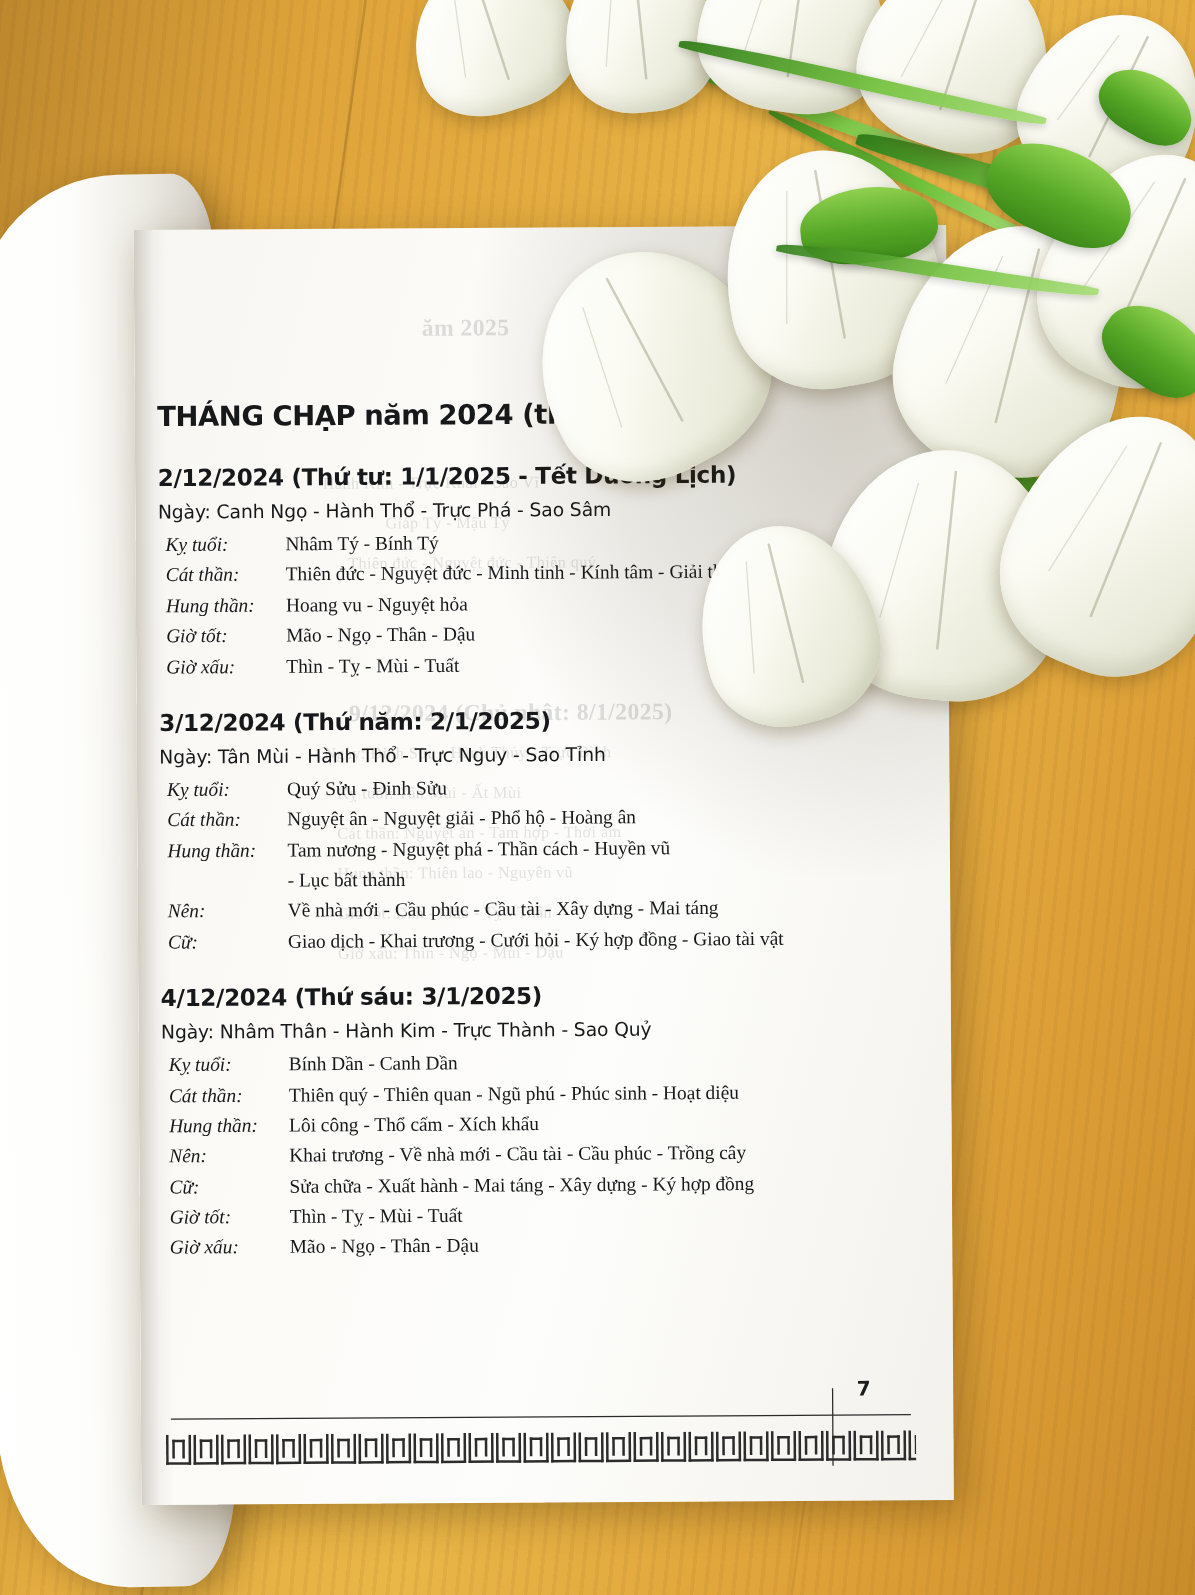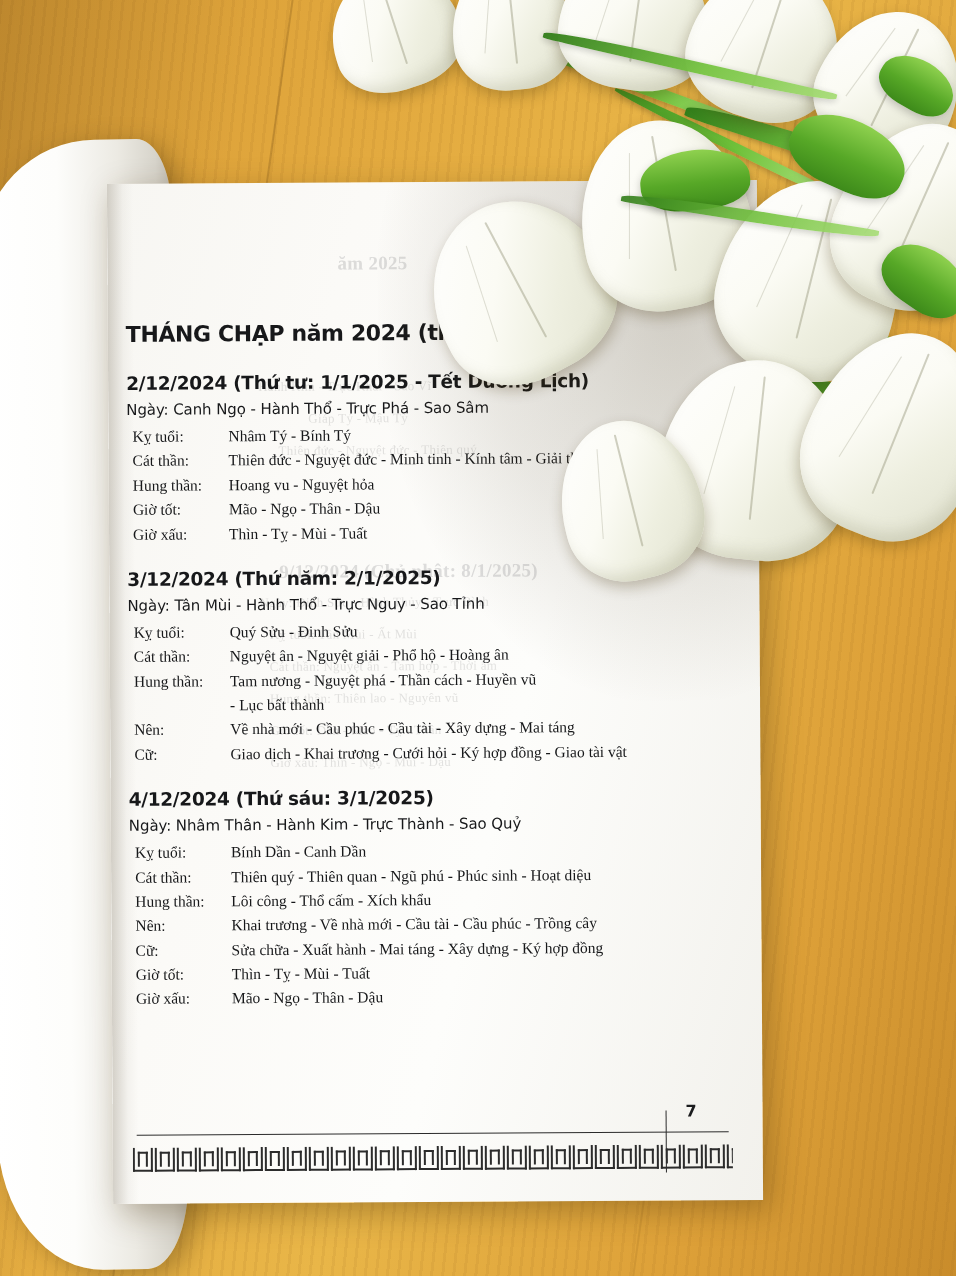--- a/index.html
+++ b/index.html
@@ -139,20 +139,21 @@
     border-collapse: collapse;
     margin-left: 6px;
   }
   table.rows td {
     vertical-align: top;
     padding: 1px 0 2px 0;
     font-size: 15.5px;
     line-height: 1.38;
   }
   td.lbl {
+    font-style: italic;
     width: 96px;
     padding-right: 8px;
     white-space: nowrap;
   }
   td.val { padding-left: 2px; }
 
   
   .page-number {
     position: absolute;
     right: 66px;

